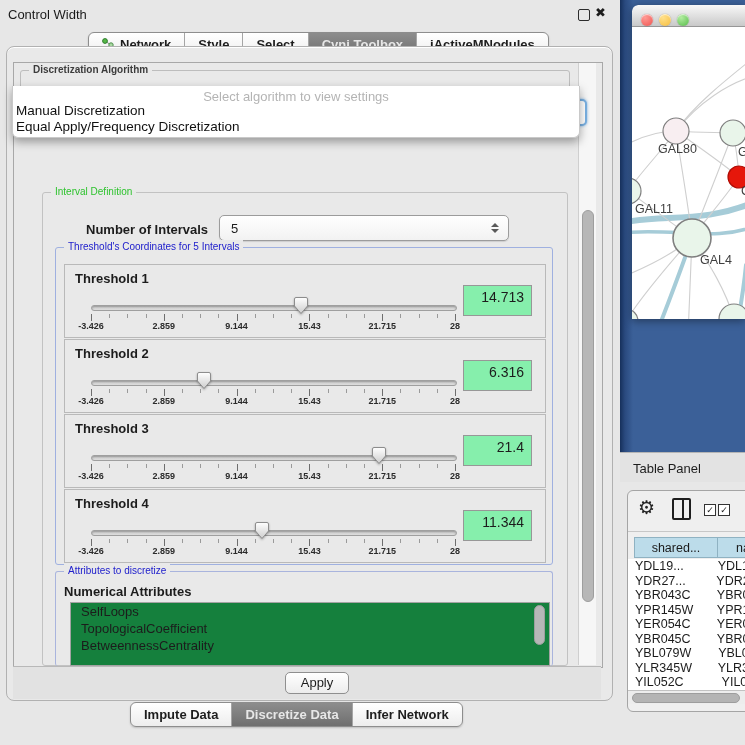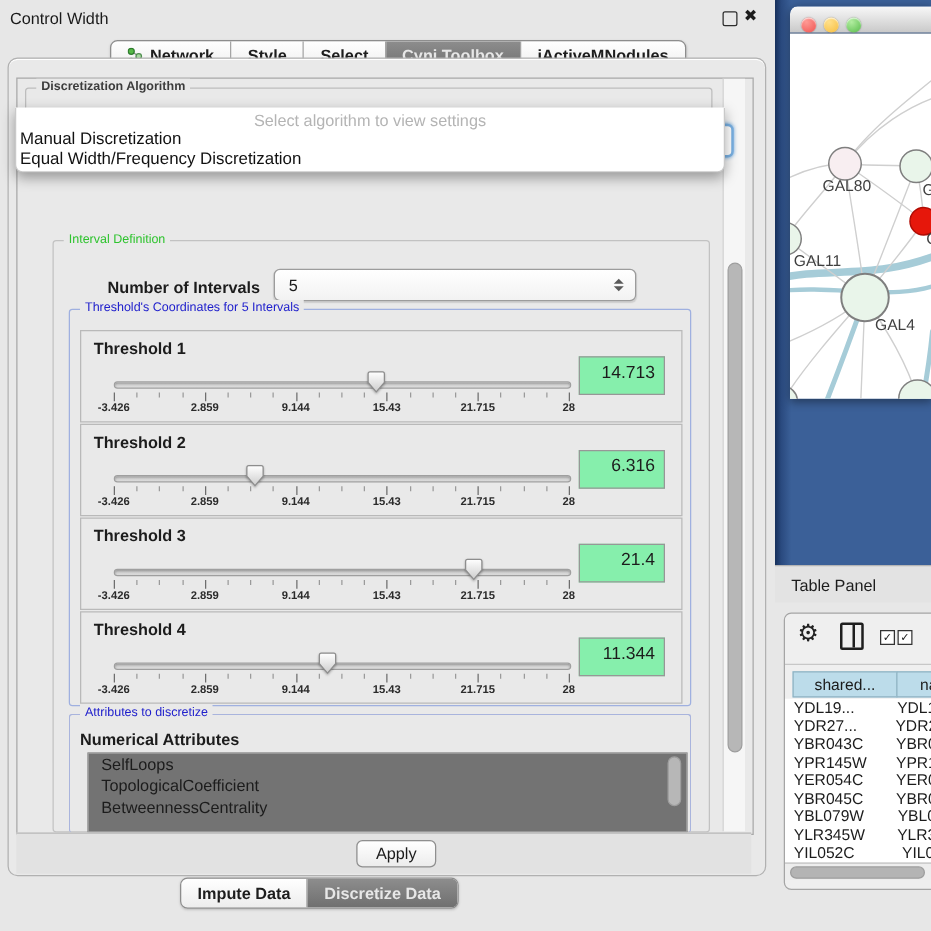--- a/index.html
+++ b/index.html
@@ -14,21 +14,21 @@
   .close-ico{left:595px;top:5px;font-size:13px;font-weight:bold;color:#1c1c1c;}
 
   .seg{display:inline-flex;border:1px solid #8d8d8d;border-radius:6px;overflow:hidden;
        background:linear-gradient(#ffffff,#ededed);box-shadow:0 1px 2px rgba(0,0,0,.18);}
   .seg-item{display:flex;align-items:center;gap:5px;padding:4px 13px;font-size:13px;font-weight:600;
             color:#1d1d1d;border-right:1px solid #a5a5a5;white-space:nowrap;}
   .seg-item:last-child{border-right:none;}
   .seg-item.selected{background:var(--selected-segment,#7b7b7b);color:#e7e7e7;
             background:linear-gradient(#8d8d8d,#6f6f6f);}
   .top-tabs{left:88px;top:32px;}
-  .bottom-tabs{left:144px;top:702px;}
+  .bottom-tabs{left:130px;top:702px;}
 
   .outer-panel{left:6px;top:46px;width:605px;height:653px;background:#e9e9e9;
                border:1px solid #b1b1b1;border-radius:8px;box-shadow:inset 0 1px 0 #fff;}
   .viewport{left:13px;top:62px;width:588px;height:604px;background:#e9e9e9;border:1px solid #a8a8a8;}
 
   .groupbox{position:absolute;border:1px solid #bdbdbd;border-radius:3px;}
   .legend{position:absolute;top:-8px;left:8px;background:#e9e9e9;padding:0 4px;font-size:10px;line-height:14px;}
 
   
   .combo{position:absolute;background:linear-gradient(#ffffff,#f2f2f2);border:1px solid #9c9c9c;
@@ -53,21 +53,21 @@
   .track{position:absolute;left:26px;top:40px;width:364px;height:4px;border:1px solid #9f9f9f;border-radius:3px;
          background:linear-gradient(#c9c9c9,#e0e0e0);box-shadow:inset 0 1px 2px rgba(0,0,0,.25);}
   .thumb{position:absolute;top:31px;width:16px;height:19px;filter:drop-shadow(0 1px 1px rgba(0,0,0,.3));}
   .tick{position:absolute;width:1px;background:#6e6e6e;}
   .ticklabel{position:absolute;top:56px;width:46px;margin-left:-23px;text-align:center;
              font-size:9px;font-weight:bold;color:#2b2b2b;}
   .valbox{position:absolute;left:398px;top:20px;width:60px;height:26px;background:#86efac;border:1px solid #979797;
           font-size:14px;text-align:right;padding:3px 7px 0 0;box-sizing:content-box;}
 
   
-  .listbox{position:absolute;background:#737373;border:1px solid #a3a3a3;overflow:hidden;}
+  .listbox{position:absolute;background:#15803d;border:1px solid #a3a3a3;overflow:hidden;}
   .listbox .li{font-size:13px;line-height:17px;padding-left:10px;white-space:nowrap;}
   .vscroll-thumb{position:absolute;border-radius:6px;background:#b7b7b7;border:1px solid #9e9e9e;}
 
   .apply-row{left:13px;top:666px;width:588px;height:32px;background:#e2e2e2;border-top:1px solid #b8b8b8;}
   .apply-btn{left:272px;top:5px;width:62px;height:20px;background:linear-gradient(#ffffff,#ececec);
              border:1px solid #8f8f8f;border-radius:5px;font-size:13px;text-align:center;line-height:20px;}
 
   
   .main-scroll{left:578px;top:63px;width:17px;height:602px;background:#f6f6f6;border-left:1px solid #cfcfcf;}
 
@@ -138,21 +138,21 @@
 
   <div class="abs viewport"></div>
 
   <div class="groupbox" style="left:20px;top:70px;width:548px;height:62px;">
     <span class="legend" style="color:#3c3c3c;font-weight:600;">Discretization Algorithm</span>
   </div>
   <div class="abs focus-frag"></div>
   <div class="abs popup" id="algPopup">
       <div class="ph">Select algorithm to view settings</div>
       <div class="it" style="top: 17px; font-weight: normal;">Manual Discretization</div>
-      <div class="it" style="top: 33px;">Equal Width/Frequency Discretization</div>
+      <div class="it" style="top: 33px;">Equal Apply/Frequency Discretization</div>
     </div>
 
 
   <div class="groupbox" style="left:42px;top:192px;width:524px;height:472px;border-color:#c2c2c2;">
     <span class="legend" style="color:var(--legend-green,#2ec32e);">Interval Definition</span>
 
     <span class="abs" style="left:43px;top:29px;font-size:13px;font-weight:bold;">Number of Intervals</span>
     <div class="combo" style="left:176px;top:22px;width:288px;height:24px;">
       <span class="txt">5</span>
       <span class="updown">
@@ -350,20 +350,23 @@
   <div class="abs apply-row">
     <div class="abs apply-btn">Apply</div>
   </div>
   <div class="abs seg bottom-tabs" id="bottomTabs">
       <div class="seg-item">
         <span>Impute Data</span>
       </div>
       <div class="seg-item selected">
         <span>Discretize Data</span>
       </div>
+      <div class="seg-item">
+        <span>Infer Network</span>
+      </div>
     </div>
 
   <div class="abs blue-bg"></div>
 
   <div class="abs mac-window">
     <div class="abs mac-titlebar">
       <span class="light" style="left:9px;background:radial-gradient(circle at 35% 30%,#ff9a94,var(--mac-red,#ef5350));"></span>
       <span class="light" style="left:27px;background:radial-gradient(circle at 35% 30%,#ffe08a,var(--mac-yellow,#f6bd3e));"></span>
       <span class="light" style="left:45px;background:radial-gradient(circle at 35% 30%,#b2eda0,var(--mac-green,#56bb49));"></span>
     </div>

